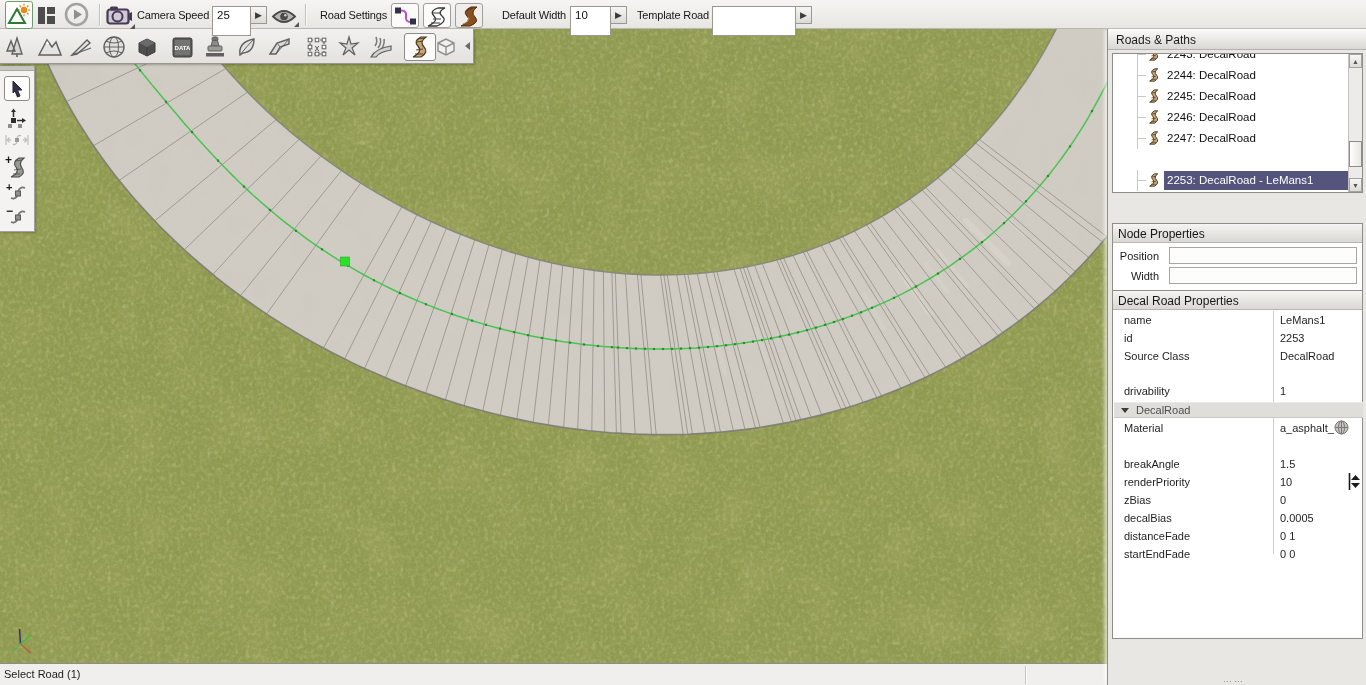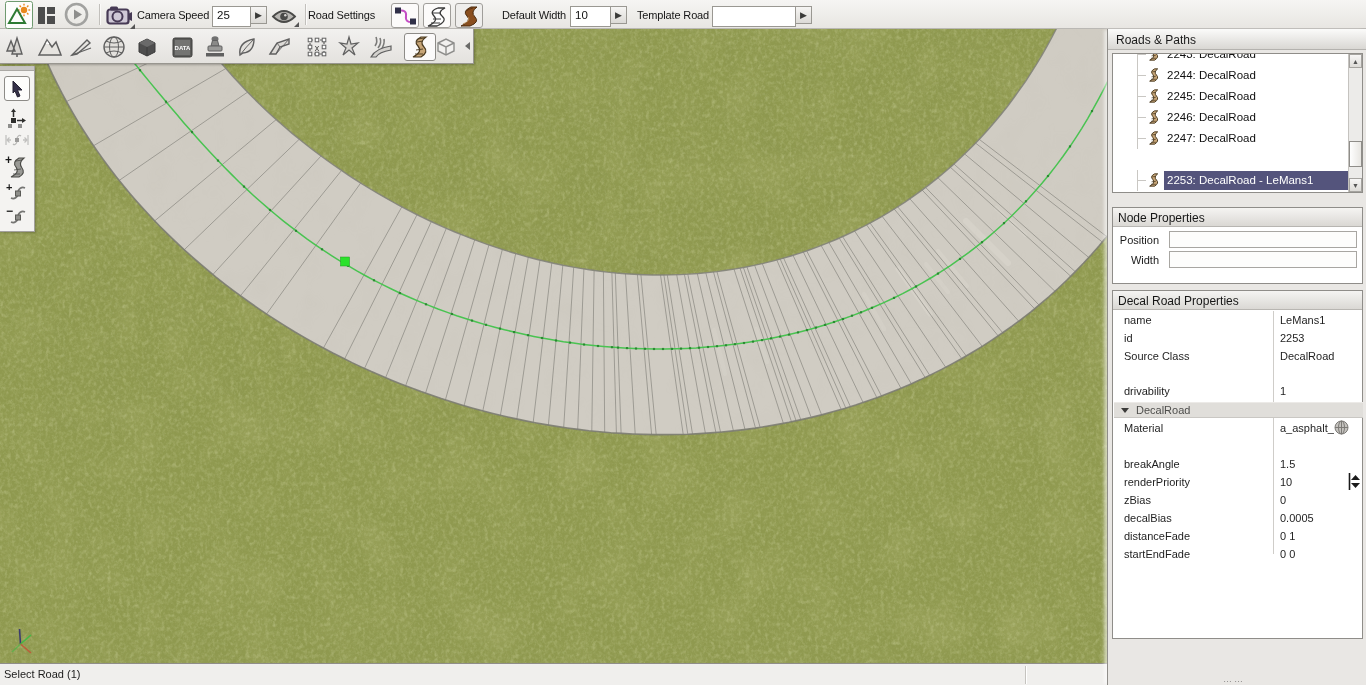--- a/index.html
+++ b/index.html
@@ -3,21 +3,21 @@
 <style>
 *{margin:0;padding:0;box-sizing:border-box}
 html,body{width:1366px;height:685px;overflow:hidden;font-family:"Liberation Sans",sans-serif;background:#e9e7e4;position:relative}
 #vpwrap{position:absolute;left:0;top:0;width:1107px;height:663px;overflow:hidden}
 .tb1{position:absolute;left:0;top:0;width:1366px;height:29px;background:linear-gradient(#f6f5f3,#e8e6e2);border-bottom:1px solid #bab8b4;z-index:30}
 .tb2{position:absolute;left:0;top:29px;width:474px;height:35px;background:linear-gradient(#f2f1ef,#e4e2de);border-bottom:1px solid #98968f;border-right:1px solid #98968f;box-shadow:1px 1px 2px rgba(0,0,0,.25);z-index:29}
 .ltb{position:absolute;left:0;top:66px;width:35px;height:166px;background:#f4f3f1;border-right:1px solid #a3a19d;border-bottom:1px solid #a3a19d;box-shadow:1px 1px 2px rgba(0,0,0,.22);z-index:28}
 .ltb .cap{height:5px;background:#c7c5c1;border-bottom:1px solid #aaa8a4}
 .sep1{position:absolute;top:4px;width:1px;height:21px;background:#c2c0bc;box-shadow:1px 0 0 #fbfaf9}
 .t1txt{position:absolute;top:9px;font-size:11px;letter-spacing:-0.15px;color:#151515}
-.inbox{position:absolute;top:6px;height:21px;background:#fff;border:1px solid #9a9892;font-size:11.5px;color:#111;padding:2px 0 4px 4px}
+.inbox{position:absolute;top:6px;height:30px;background:#fff;border:1px solid #9a9892;font-size:11.5px;color:#111;padding:2px 0 4px 4px}
 .abtn{position:absolute;top:6px;width:17px;height:18px;background:linear-gradient(#f6f5f3,#dcdad6);border:1px solid #9a9892;color:#3a3a38;font-size:9px;text-align:center;padding-top:3px}
 .t1btn{position:absolute;top:3px;width:28px;height:25px;background:#fcfbfa;border:1px solid #a09e9a;border-radius:3px}
 .status{position:absolute;left:0;top:663px;width:1107px;height:22px;background:#f0efed;border-top:1px solid #8f8d89;z-index:20}
 .status .txt{position:absolute;left:4px;top:4px;font-size:11px;color:#1c1c1c}
 .panel{position:absolute;left:1107px;top:29px;width:259px;height:656px;background:#e9e7e4;border-left:1px solid #8f8d89;box-shadow:-4px 0 3px -1px rgba(255,255,255,.55);z-index:35}
 .phead{height:21px;background:linear-gradient(#fbfbfa,#d9d7d3);border-bottom:1px solid #b4b2ae;font-size:12px;color:#1b1b1b;padding:4px 0 4px 8px}
 .listbox{position:absolute;left:4px;top:24px;width:251px;height:140px;background:#fff;border:1px solid #8f8d89;overflow:hidden}
 .row{position:absolute;left:0;width:100%;height:21px;font-size:11.5px;color:#0f0f0f;white-space:nowrap}
 .row .lbl{position:absolute;left:54px;top:4px}
 .row.sel .lbl{color:#fff}
@@ -254,21 +254,21 @@
       </svg><span style="position:absolute;width:0;height:0;border-left:5px solid transparent;border-bottom:5px solid #555;bottom:1px;right:-2px"></span></span>
 <span class="t1txt" style="left:137px">Camera Speed</span>
 <span class="inbox" style="left:212px;width:39px">25</span>
 <span class="abtn" style="left:250px">▶</span>
 <span style="position:absolute;left:271px;top:9px"><svg width="26" height="15" viewBox="0 0 26 15">
         <path d="M2 7.5 Q13 -3.5 24 7.5 Q13 18.5 2 7.5 Z" fill="#b9b7b3" stroke="#4a4a48" stroke-width="1.8"></path>
         <circle cx="13" cy="7.5" r="3.8" fill="#4a4a48"></circle>
         <circle cx="14.3" cy="6.3" r="1.2" fill="#d8d6d2"></circle>
       </svg><span style="position:absolute;width:0;height:0;border-left:5px solid transparent;border-bottom:5px solid #555;bottom:1px;right:-2px"></span></span>
 <span class="sep1" style="left:305px"></span>
-<span class="t1txt" style="left:308px">Road Settings</span>
+<span class="t1txt" style="left:320px">Road Settings</span>
 <span class="t1btn" style="left:391px;padding:1px 0 0 1px"><svg width="25" height="22" viewBox="0 0 25 22">
         <path d="M5 6 Q14 4 13 11 Q12 18 20 17" fill="none" stroke="#c44ec4" stroke-width="2"></path>
         <rect x="2" y="2.5" width="6" height="6" fill="#303048"></rect>
         <rect x="17" y="13.5" width="6" height="6" fill="#303048"></rect>
       </svg></span>
 <span class="t1btn" style="left:423px;padding:1px 0 0 1px"><svg width="25" height="22" viewBox="0 0 25 22">
         <path d="M3 21 Q14 16 9 11 Q4 6 13 3 L20 3 Q12 7 17 11 Q23 16 12 21 Z" fill="#fff" stroke="#3a3a3a" stroke-width="1.3"></path>
         <line x1="6" y1="18" x2="15" y2="18" stroke="#3a3a3a"></line>
         <line x1="8" y1="14" x2="16" y2="14" stroke="#3a3a3a"></line>
         <line x1="8" y1="8" x2="16" y2="8" stroke="#3a3a3a"></line>
@@ -459,21 +459,21 @@
           </svg>
           <span class="lbl">2253: DecalRoad - LeMans1</span>
         </div>
       </div>
 <div class="sbar">
 <span class="sbtn" style="top:0">▲</span>
 <span class="sbtn" style="bottom:0;top:auto">▼</span>
 <span class="sthumb"></span>
 </div>
 </div>
-<div class="grpbox" style="top:178px;width:251px;height:77px">
+<div class="grpbox" style="top:194px;width:251px;height:69px">
 <div class="grph">Node Properties</div>
 <span class="frow" style="right:203px;top:26px">Position</span>
 <span class="finput" style="left:56px;top:23px;width:188px"></span>
 <span class="frow" style="right:203px;top:46px">Width</span>
 <span class="finput" style="left:56px;top:43px;width:188px"></span>
 </div>
 <div class="grpbox" style="top:261px;width:251px;height:349px">
 <div class="grph">Decal Road Properties</div>
 <span class="vdiv" style="top:20px;height:243px"></span>
 <div class="prow" style="top:20px">

